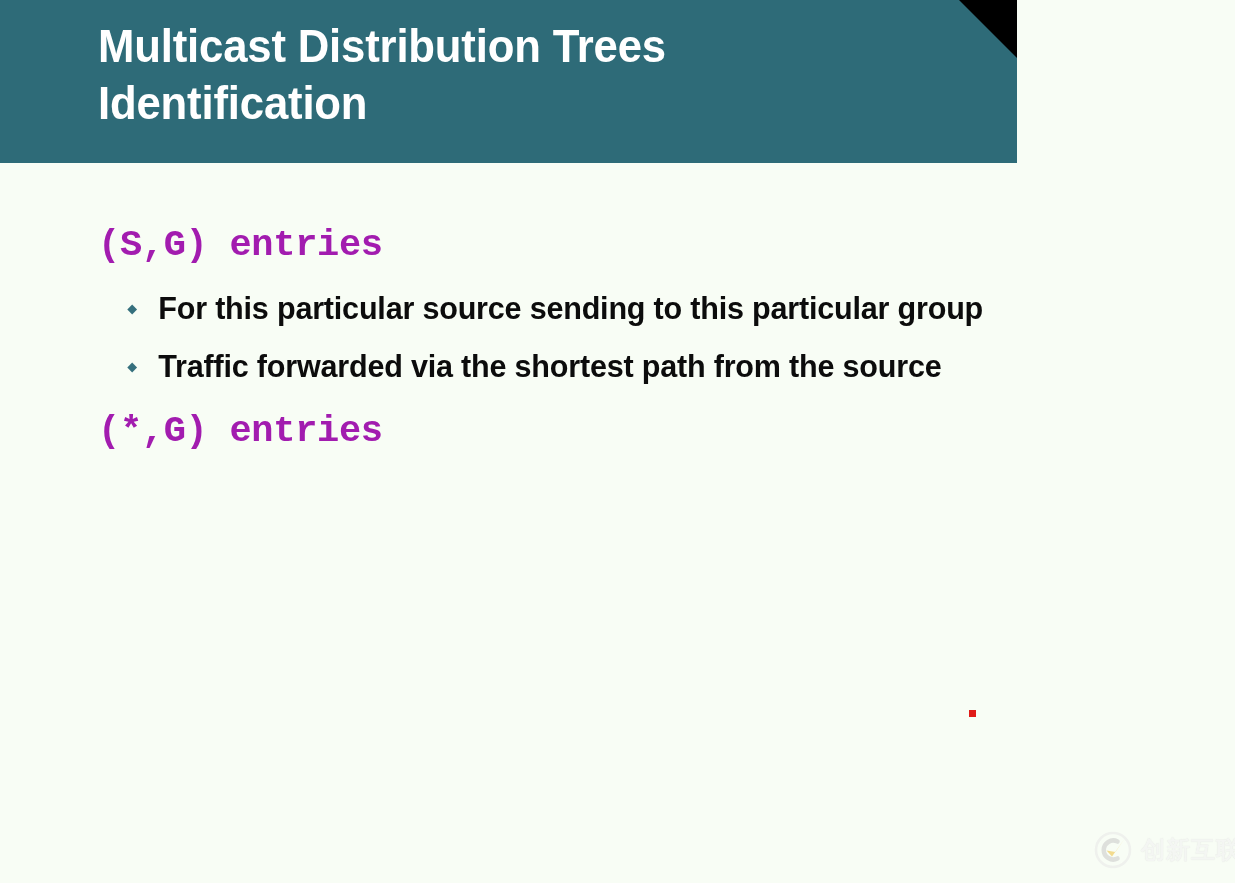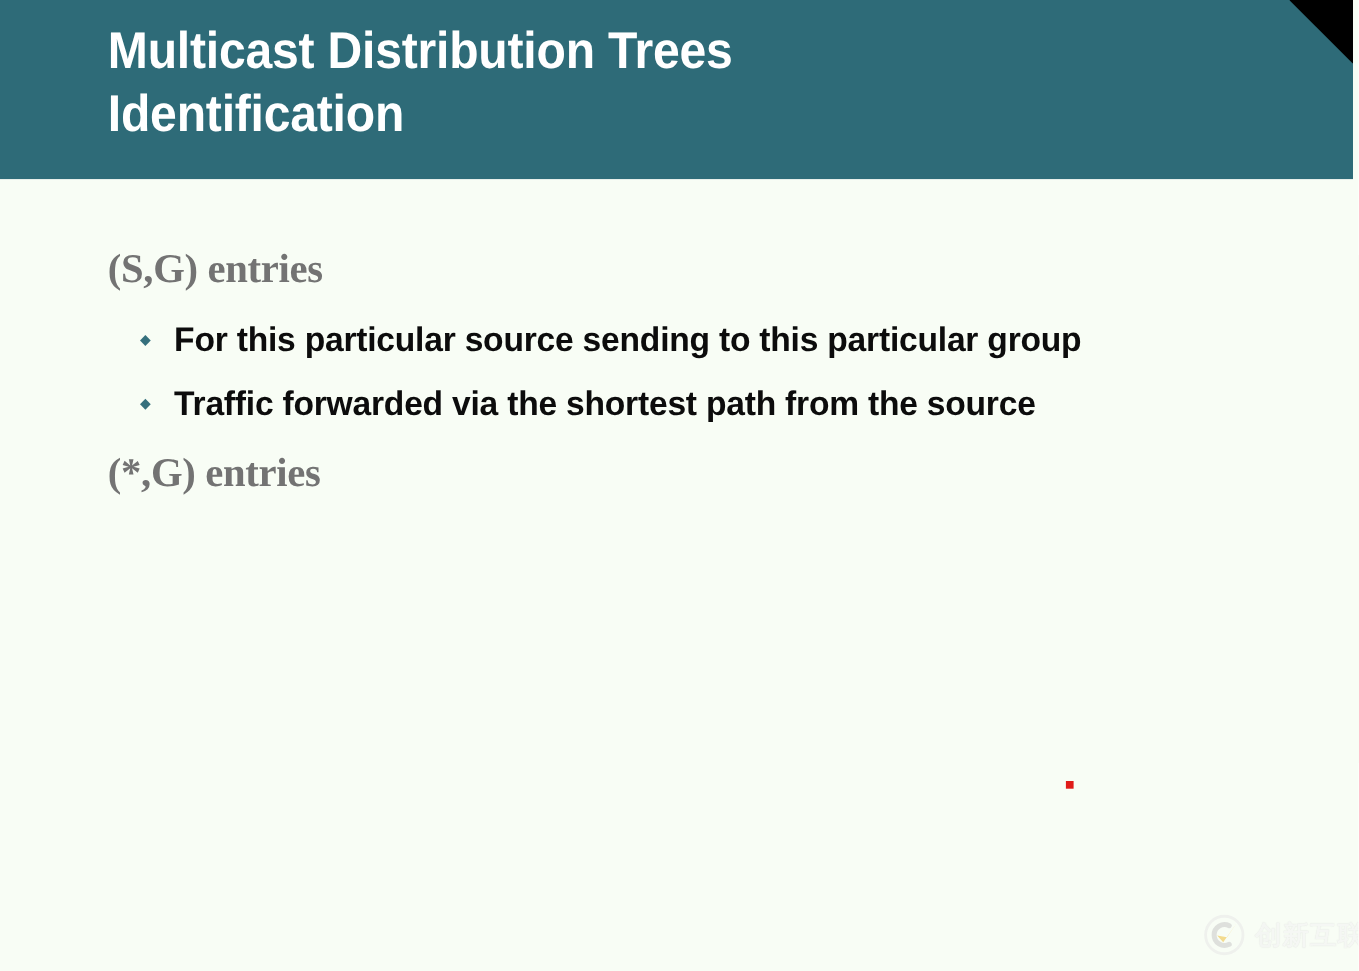--- a/index.html
+++ b/index.html
@@ -17,21 +17,21 @@
     height: 883px;
     overflow: hidden;
     background: #f8fdf5;
   }
 
   
   .slide-header {
     position: absolute;
     left: 0;
     top: 0;
-    width: 1230px;
+    width: 1017px;
     height: 163px;
     background: #2e6b78;
     overflow: hidden;
   }
 
   .corner-wedge {
     position: absolute;
     right: 0;
     top: 0;
     width: 58px;
@@ -73,22 +73,22 @@
     top: 56px;
     width: 1080px;
   }
 
   .section {
     margin: 0 0 6px 0;
   }
 
   .section-heading {
     margin: 0;
-    color: #737373;
-    font-family: Liberation Serif, serif;
+    color: #a21caf;
+    font-family: Liberation Mono, monospace;
     font-weight: bold;
     font-size: 37px;
     line-height: 52px;
     letter-spacing: -0.3px;
   }
 
   .bullet-list {
     list-style: none;
     margin: 12px;
     padding: 0;

